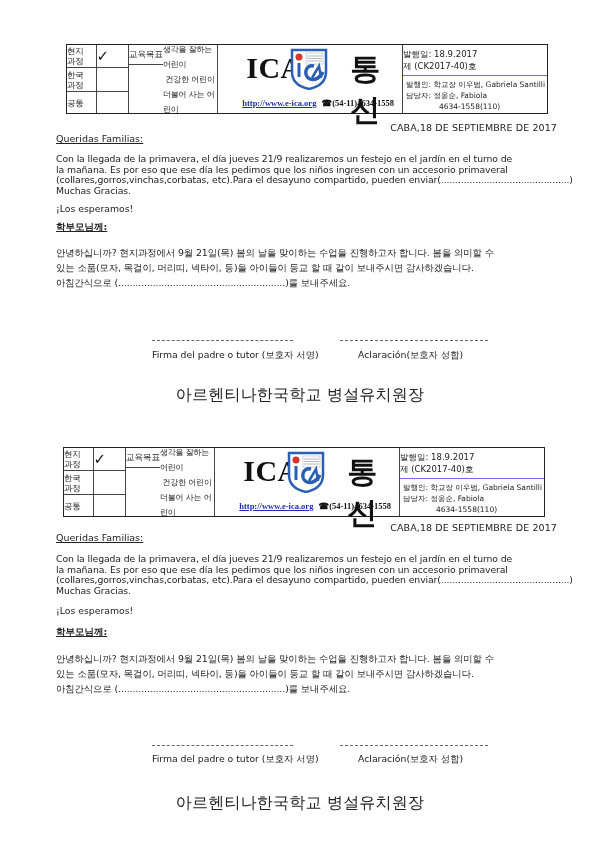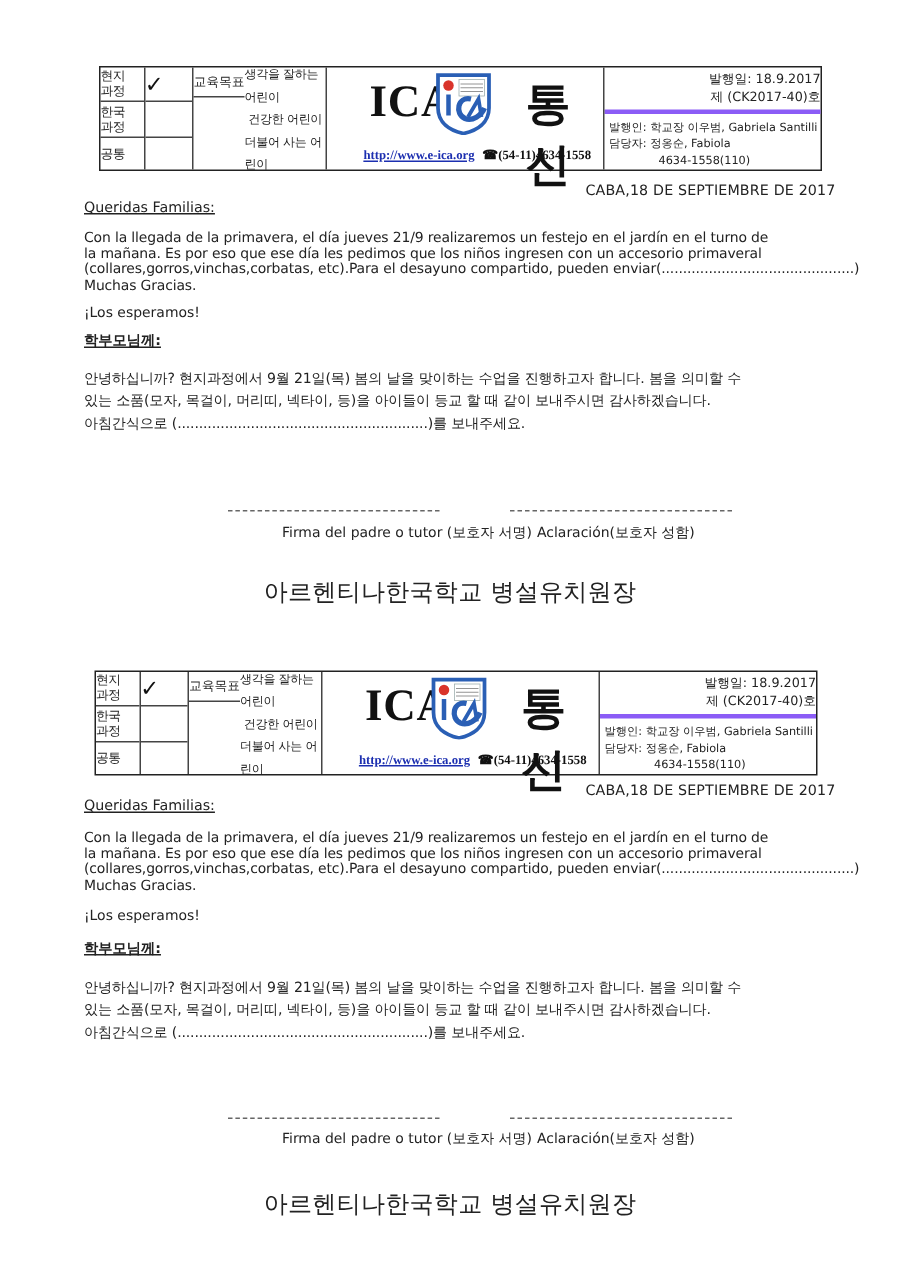--- a/index.html
+++ b/index.html
@@ -52,22 +52,22 @@
     position: absolute; left: 12px; bottom: 5px; font-family: "Liberation Serif", serif;
     font-weight: bold; font-size: 8.5px; color: #1c2fb0; text-decoration: underline; padding-left: 12px;
   }
   .brand-phone {
     position: absolute; right: 8px; bottom: 5px; font-family: "Liberation Serif", serif;
     font-weight: bold; font-size: 8.5px; color: #111; text-align: right;
   }
 
   .issue { flex: 1; display: flex; flex-direction: column; }
   .issue-top {
-    height: 31px; border-bottom: 3px solid #8b5cf6; display: flex; flex-direction: column;
-    justify-content: center; align-items: flex-end; font-size: 8.5px; line-height: 12px; color: #222;
+    height: 31px; border-bottom: 1px solid #8b5cf6; display: flex; flex-direction: column;
+    justify-content: center; align-items: flex-start; font-size: 8.5px; line-height: 12px; color: #222;
   }
   .issue-bottom { flex: 1; padding: 3px 2px 0 3px; font-size: 7.5px; line-height: 11px; color: #222; white-space: nowrap; overflow: hidden; }
   .issue-bottom .ind { padding-left: 33px; }
 
   
   .date {
     position: absolute; top: 122px; right: 43px; font-size: 9.5px; color: #222;
     font-family: "DejaVu Sans", sans-serif; letter-spacing: 0.1px;
   }
   .n2 .date { top: 120px; }
@@ -100,21 +100,21 @@
   .sig-line {
     position: absolute; top: 340px; height: 0; border-top: 1px dashed #666;
   }
   .n2 .sig-line { top: 343px; }
   .sig-line.a { left: 152px; width: 141px; }
   .sig-line.b { left: 340px; width: 148px; }
   .sig-label {
     position: absolute; top: 349px; font-size: 9.3px; color: #222;
   }
   .n2 .sig-label { top: 351px; }
-  .sig-label.a { left: 152px; margin-left: 36px; }
+  .sig-label.a { left: 152px; }
   .sig-label.b { left: 358px; text-align: center; }
 
   .principal {
     position: absolute; top: 385px; left: 0; width: 600px; text-align: center;
     font-size: 16px; color: #222; letter-spacing: 0.2px;
   }
   .n2 .principal { top: 391px; }
 </style>
 </head>
 <body>

